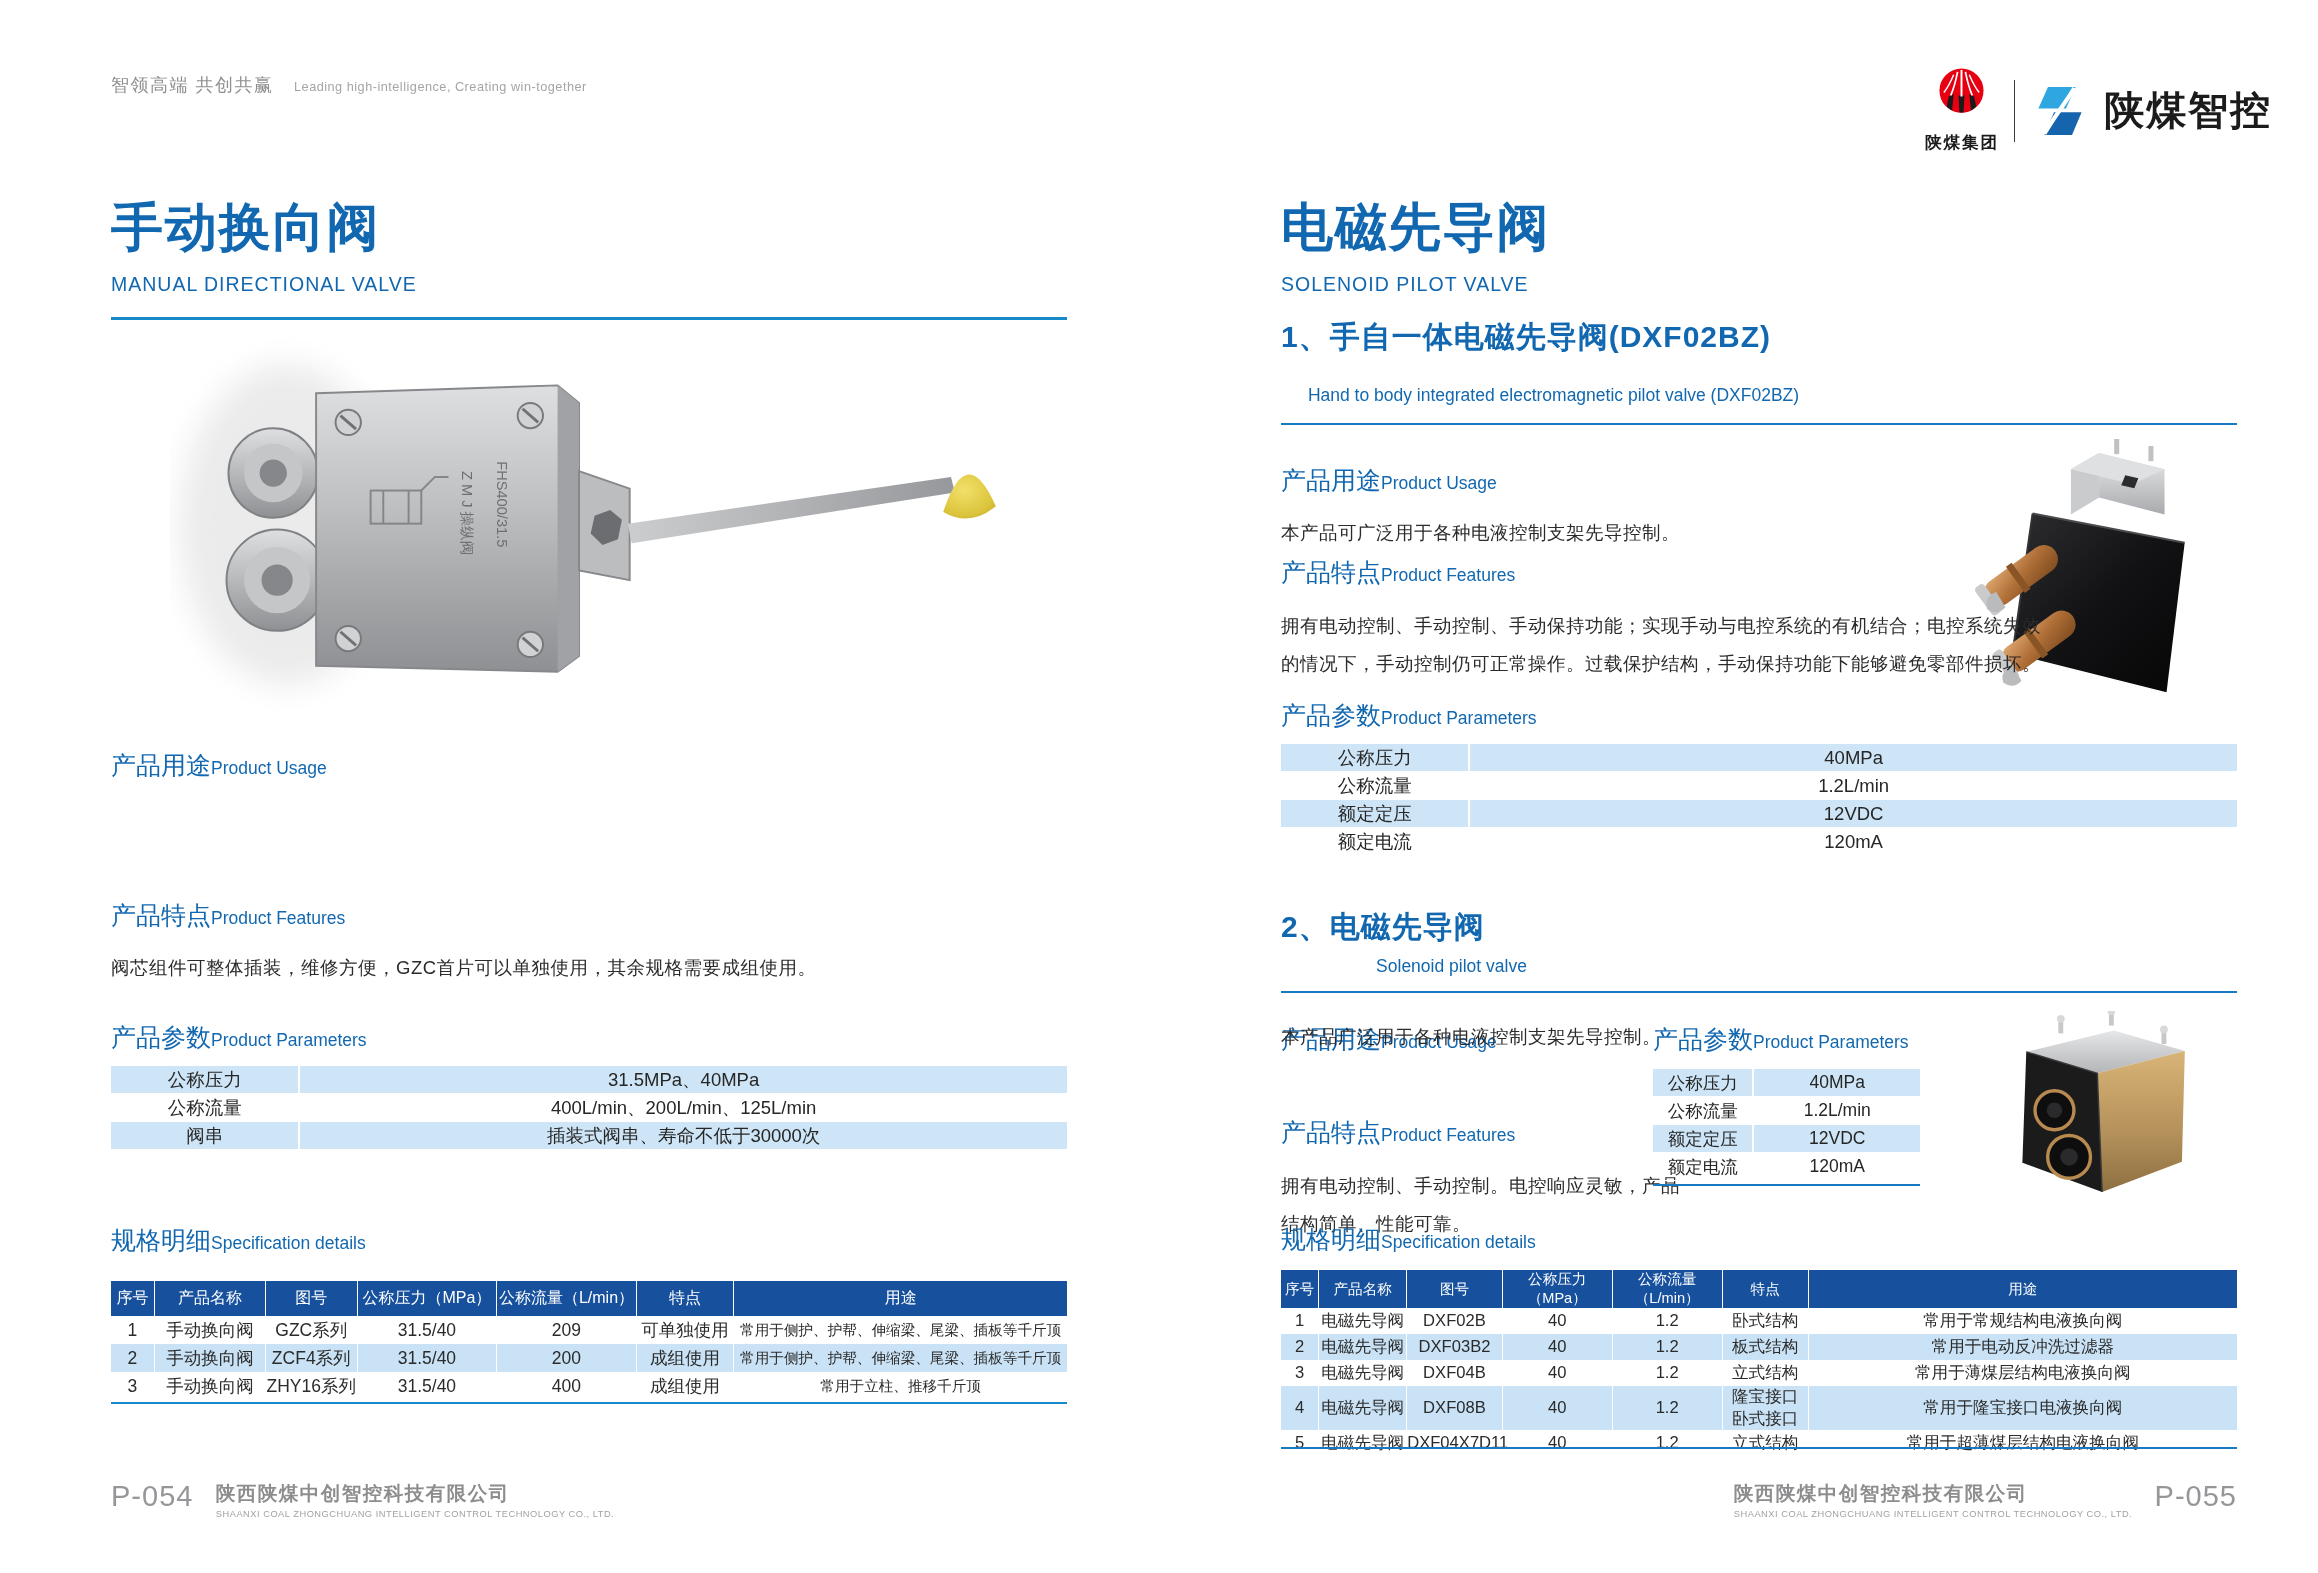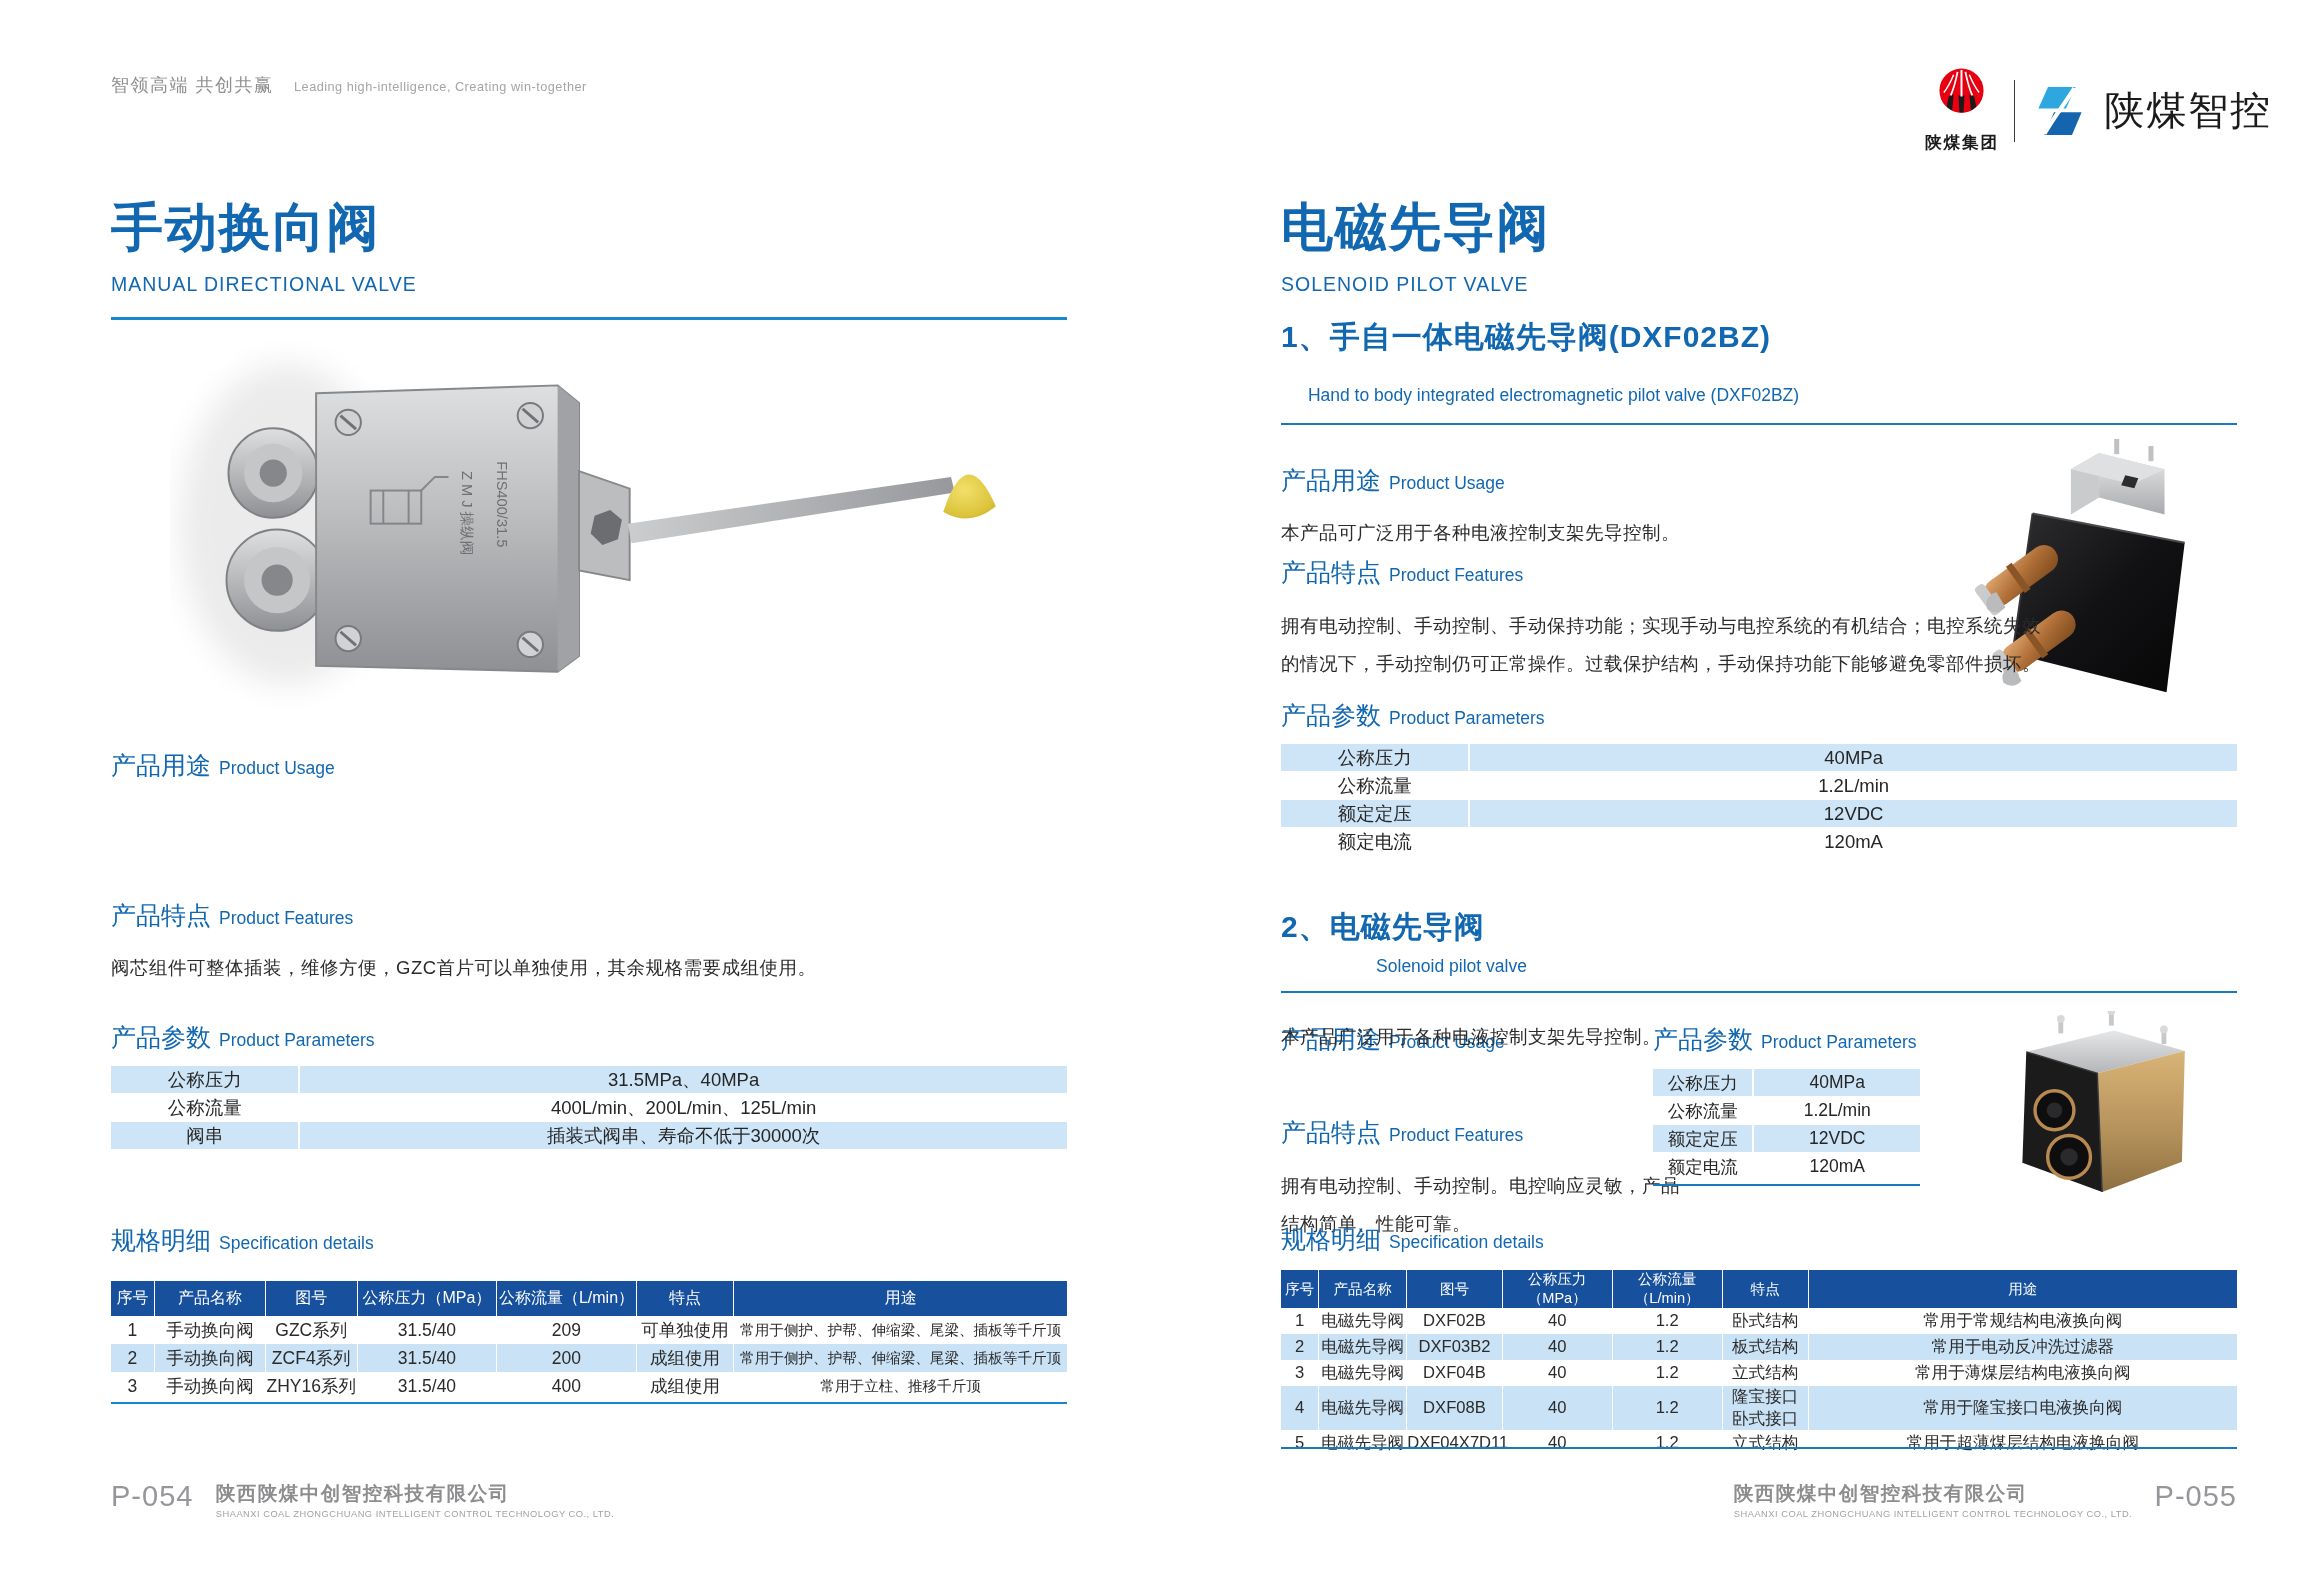--- a/index.html
+++ b/index.html
@@ -9,29 +9,29 @@
   .abs{position:absolute}
 
   
   .slogan{left:111px;top:73px;display:flex;align-items:baseline;gap:20.5px}
   .slogan .zh{font-size:18px;color:#8f8f90;letter-spacing:1.5px}
   .slogan .en{font-size:12.7px;color:#a5a5a6;letter-spacing:0.5px}
   .brand{left:1925px;top:64px;display:flex;align-items:center;gap:14.6px;height:93px}
   .brand .grp{display:flex;flex-direction:column;align-items:center;gap:16px}
   .brand .grp .gname{font-size:16.6px;font-weight:bold;color:#1b1b1b;letter-spacing:1.9px}
   .brand .vdiv{width:1.5px;height:62px;background:#3c3c3c}
-  .brand .bname{font-size:40px;font-weight:normal;color:#1b1b1b;letter-spacing:1.9px}
+  .brand .bname{font-size:40px;font-weight:bold;color:#1b1b1b;letter-spacing:1.9px}
 
   
   .page-title .zh{font-size:52px;font-weight:bold;color:#1268b0;letter-spacing:1.9px}
   .page-title .en{margin-top:9.7px;font-size:19.5px;color:#1268b0;letter-spacing:1px}
   .rule{background:#1788c9;height:2.9px}
   .rule2{background:#1779c0;height:2.4px}
 
-  .sec-head{display:flex;align-items:baseline;gap:8px}
+  .sec-head{display:flex;align-items:baseline;gap:0}
   .sec-head .zh{font-size:25px;color:#1268b0}
   .sec-head .en{font-size:17.5px;color:#1268b0}
 
   .num-head{font-size:30px;font-weight:bold;color:#1268b0;letter-spacing:1px}
   .num-sub{font-size:17.5px;color:#1268b0;text-align:center}
 
   .body-text{font-size:18.5px;line-height:38px;color:#2b2b2b;letter-spacing:0.5px}
 
   
   .param-table{width:100%;border-collapse:separate;border-spacing:0}

